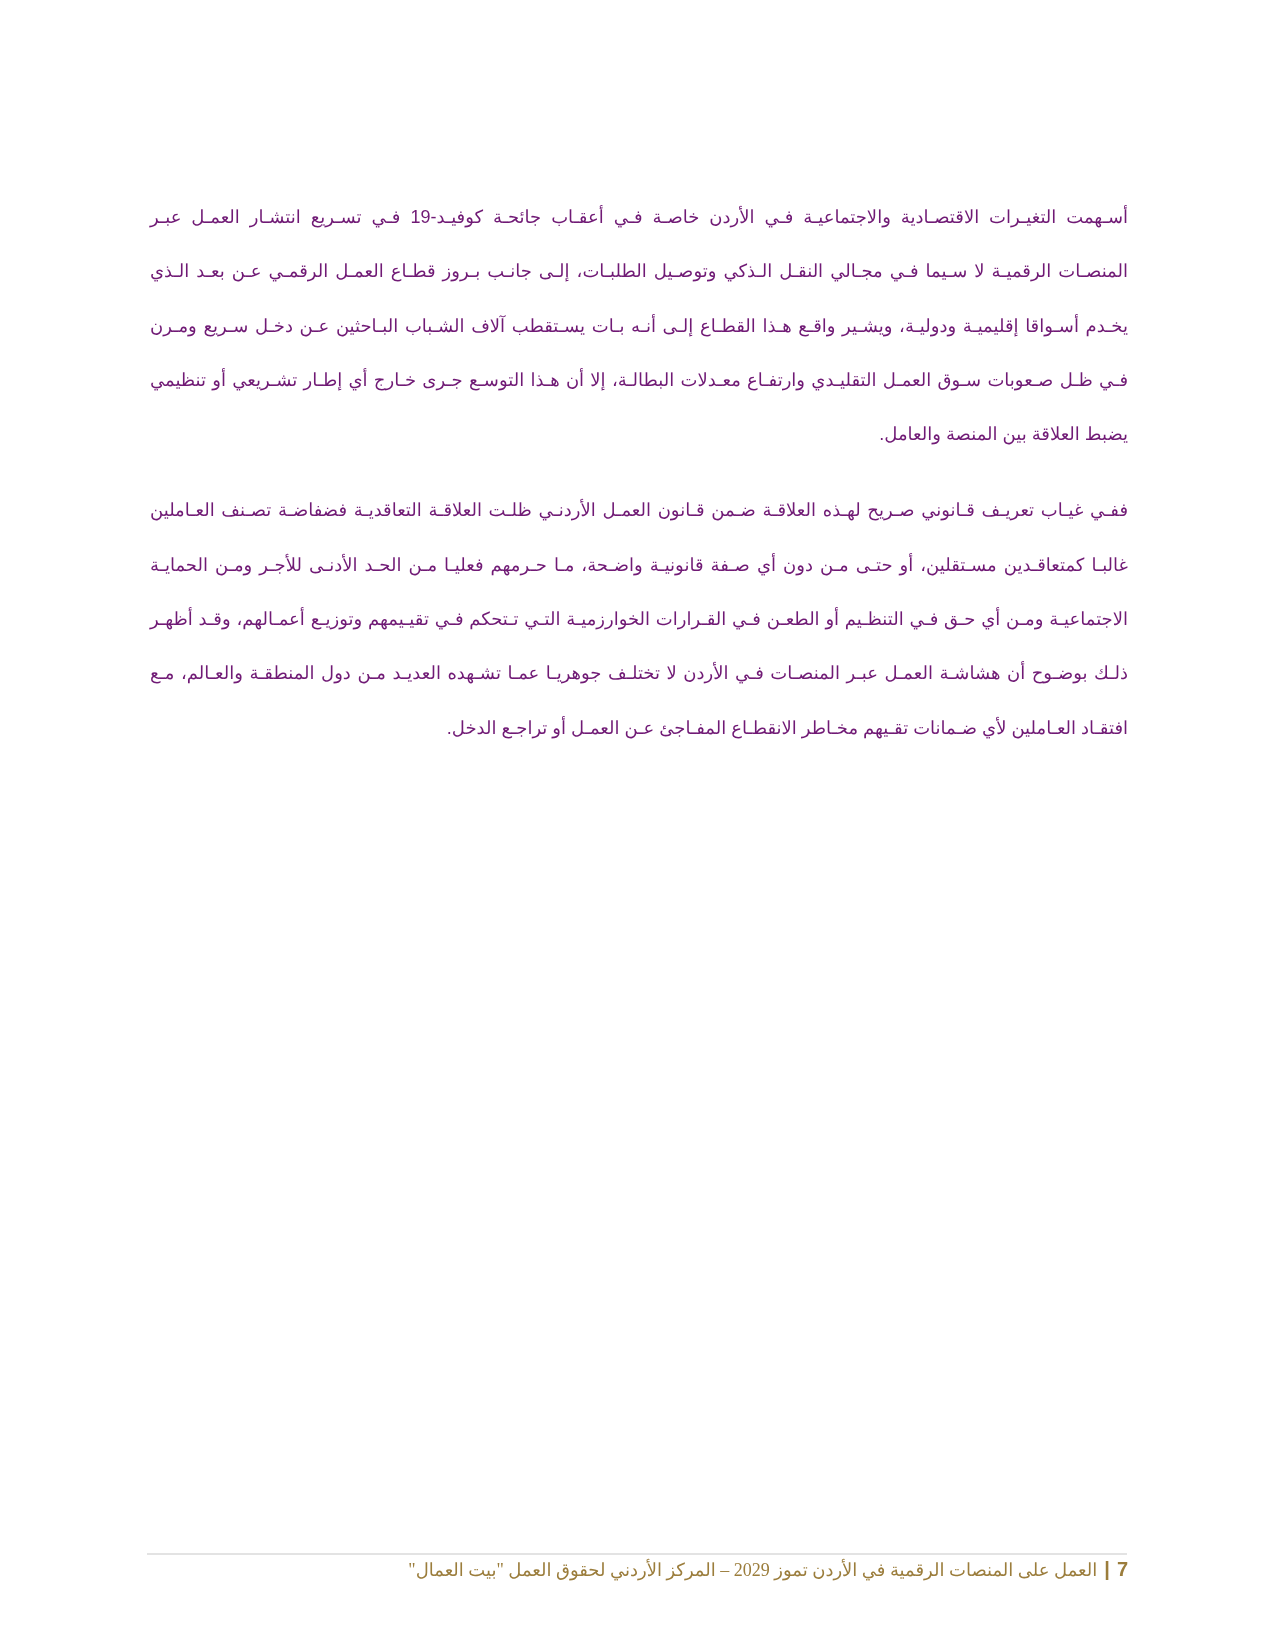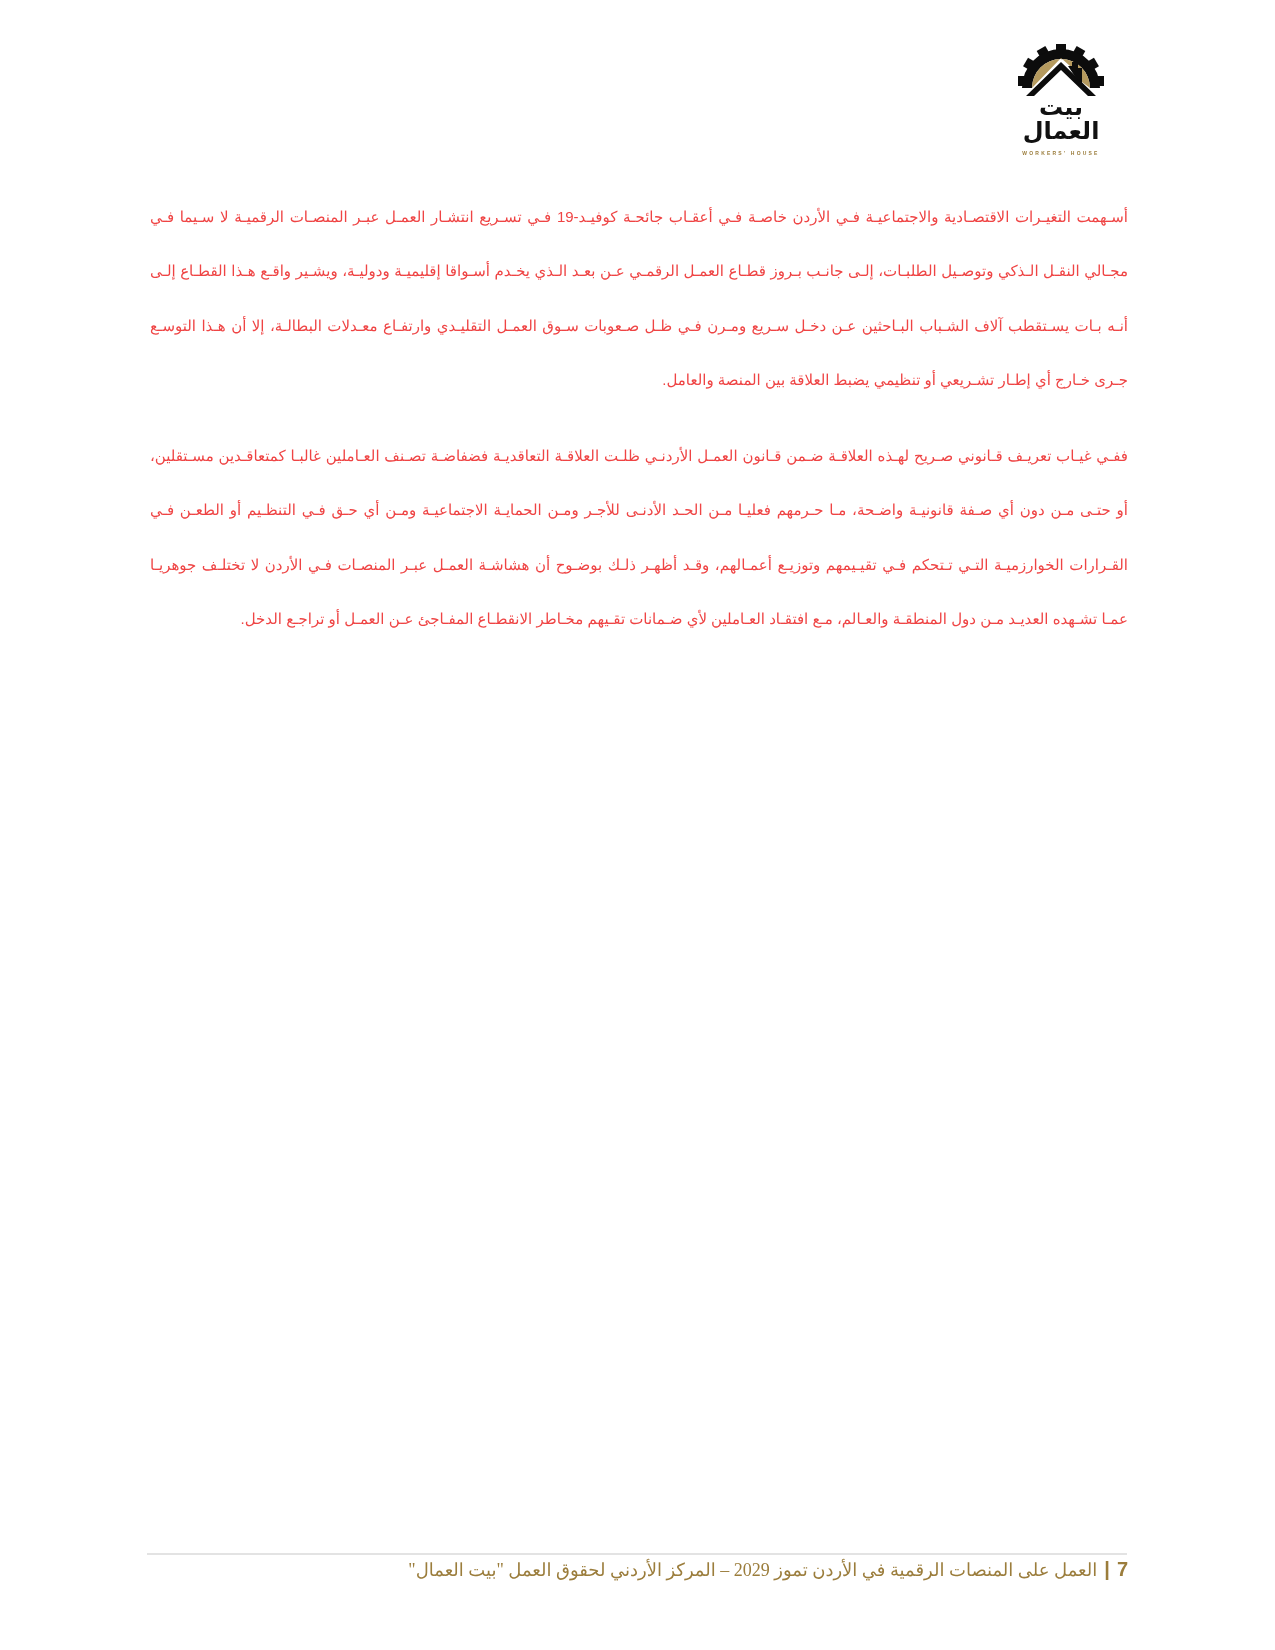--- a/index.html
+++ b/index.html
@@ -4,52 +4,32 @@
 <style>
   html, body { margin: 0; padding: 0; background: #ffffff; }
   body { width: 1275px; height: 1650px; position: relative; overflow: hidden; }
   .page { position: absolute; left: 0; top: 0; width: 1275px; height: 1650px; background: #ffffff; }
   .logo { position: absolute; left: 1012px; top: 44px; width: 98px; height: 120px; }
   .logo svg { display: block; }
   .logo-ar { position: absolute; left: 0; width: 98px; text-align: center; font-family: "DejaVu Sans", sans-serif; font-weight: bold; color: #111; direction: rtl; }
   .logo-ar.l1 { top: 50px; font-size: 24px; line-height: 26px; }
   .logo-ar.l2 { top: 74px; font-size: 24px; line-height: 26px; }
   .logo-en { position: absolute; left: 0; top: 106px; width: 98px; text-align: center; font-family: "Liberation Sans", sans-serif; font-size: 5px; letter-spacing: 2.2px; font-weight: bold; color: #9b7d3c; }
-  .body-text { position: absolute; left: 150px; width: 978px; top: 190px; direction: rtl; font-family: "Liberation Sans", sans-serif; font-size: 15px; line-height: 54.3px; color: #ef4444; text-align: justify; text-align-last: right; }
+  .body-text { position: absolute; left: 150px; width: 978px; top: 190px; direction: rtl; font-family: "Liberation Sans", sans-serif; font-size: 18px; line-height: 54.3px; color: #701a75; text-align: justify; text-align-last: right; }
   .body-text p { margin: 0 0 22px 0; }
   .footer-rule { position: absolute; left: 147px; top: 1553px; width: 980px; height: 2px; background: #e3e3e3; }
   .footer { position: absolute; right: 147px; top: 1558px; direction: rtl; font-family: "Liberation Serif", serif; font-size: 18px; color: #9b7d3c; white-space: nowrap; display: flex; align-items: center; }
   .footer .num { font-family: "Liberation Sans", sans-serif; font-weight: bold; font-size: 20px; }
   .footer .sep { font-family: "Liberation Sans", sans-serif; font-weight: bold; font-size: 20px; margin: 0 7px; }
 </style>
 </head>
 <body>
 
 <div class="page">
 
-  <div class="logo">
-    <svg width="98" height="58" viewBox="0 0 98 58">
-      <g fill="#0c0c0c">
-        <rect x="44" y="0" width="10" height="8"></rect>
-        <rect x="62" y="4" width="10" height="8" transform="rotate(30 67 8)"></rect>
-        <rect x="76" y="16" width="10" height="8" transform="rotate(60 81 20)"></rect>
-        <rect x="83" y="33" width="10" height="8" transform="rotate(90 88 37)"></rect>
-        <rect x="26" y="4" width="10" height="8" transform="rotate(-30 31 8)"></rect>
-        <rect x="12" y="16" width="10" height="8" transform="rotate(-60 17 20)"></rect>
-        <rect x="5" y="33" width="10" height="8" transform="rotate(-90 10 37)"></rect>
-        <path d="M10 44 A39 39 0 1 1 88 44 L78 44 A29 29 0 1 0 20 44 Z"></path>
-      </g>
-      <path d="M20 44 A29 29 0 0 1 78 44 L70 38 L70 28 L62 26 L58 22 L49 14 L20 44 Z" fill="#b59a5e"></path>
-      <path d="M14 52 L49 18 L84 52 L76 52 L49 26 L22 52 Z" fill="#0c0c0c"></path>
-      <path d="M56 22 L60 22 L60 18 L66 18 L66 24 L70 24 L70 40 L64 34 Z" fill="#0c0c0c"></path>
-    </svg>
-    <div class="logo-ar l1">بيت</div>
-    <div class="logo-ar l2">العمال</div>
-    <div class="logo-en">WORKERS' HOUSE</div>
-  </div>
 
   <div class="body-text">
     <p>أسـهمت التغيـرات الاقتصـادية والاجتماعيـة فـي الأردن خاصـة فـي أعقـاب جائحـة كوفيـد-19 فـي تسـريع انتشـار العمـل عبـر المنصـات الرقميـة لا سـيما فـي مجـالي النقـل الـذكي وتوصـيل الطلبـات، إلـى جانـب بـروز قطـاع العمـل الرقمـي عـن بعـد الـذي يخـدم أسـواقا إقليميـة ودوليـة، ويشـير واقـع هـذا القطـاع إلـى أنـه بـات يسـتقطب آلاف الشـباب البـاحثين عـن دخـل سـريع ومـرن فـي ظـل صـعوبات سـوق العمـل التقليـدي وارتفـاع معـدلات البطالـة، إلا أن هـذا التوسـع جـرى خـارج أي إطـار تشـريعي أو تنظيمي يضبط العلاقة بين المنصة والعامل.</p>
     <p>ففـي غيـاب تعريـف قـانوني صـريح لهـذه العلاقـة ضـمن قـانون العمـل الأردنـي ظلـت العلاقـة التعاقديـة فضفاضـة تصـنف العـاملين غالبـا كمتعاقـدين مسـتقلين، أو حتـى مـن دون أي صـفة قانونيـة واضـحة، مـا حـرمهم فعليـا مـن الحـد الأدنـى للأجـر ومـن الحمايـة الاجتماعيـة ومـن أي حـق فـي التنظـيم أو الطعـن فـي القـرارات الخوارزميـة التـي تـتحكم فـي تقيـيمهم وتوزيـع أعمـالهم، وقـد أظهـر ذلـك بوضـوح أن هشاشـة العمـل عبـر المنصـات فـي الأردن لا تختلـف جوهريـا عمـا تشـهده العديـد مـن دول المنطقـة والعـالم، مـع افتقـاد العـاملين لأي ضـمانات تقـيهم مخـاطر الانقطـاع المفـاجئ عـن العمـل أو تراجـع الدخل.</p>
   </div>
 
   <div class="footer-rule"></div>
   <div class="footer">
     <span class="num">7</span>
     <span class="sep">|</span>

